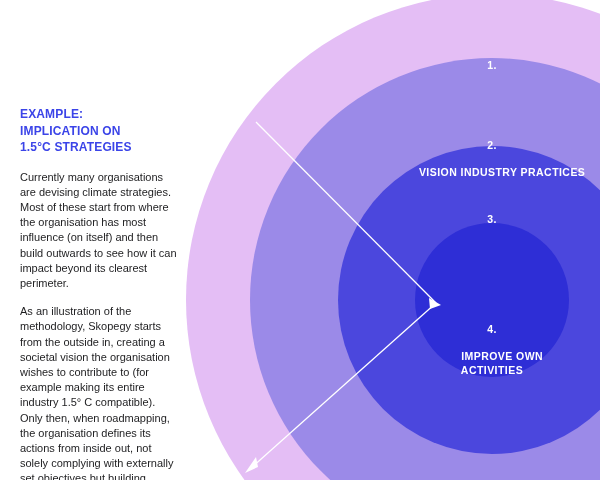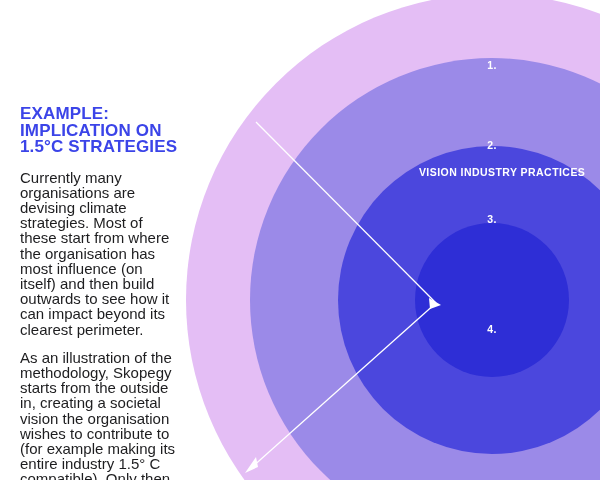--- a/index.html
+++ b/index.html
@@ -60,30 +60,30 @@
     position: absolute;
     left: 20px;
     top: 106px;
     width: 158px;
     z-index: 5;
   }
   #heading {
     color: #3b44e8;
     font-family: "Liberation Sans", sans-serif;
     font-weight: bold;
-    font-size: 17px;
+    font-size: 12px;
     line-height: 16.5px;
     letter-spacing: 0.15px;
     margin: 0 0 14px 0;
     white-space: pre-line;
   }
   .para {
     color: #1d1d1f;
     font-family: "Liberation Sans", sans-serif;
-    font-size: 15px;
+    font-size: 11px;
     line-height: 15.2px;
     margin: 0 0 13px 0;
   }
 
   #arrows {
     position: absolute;
     left: 0; top: 0;
     width: 600px; height: 480px;
     pointer-events: none;
     z-index: 4;
@@ -125,20 +125,22 @@
       <span class="num">2.</span>
       <span>VISION INDUSTRY PRACTICES</span>
     </div>
 
     <div class="ring-label" style="left:292px; top:186px; width:400px;">
       <span class="num">3.</span>
     </div>
 
     <div class="ring-label" style="left:292px; top:296px; width:400px;">
       <span class="num">4.</span>
+      <span>IMPROVE OWN
+ACTIVITIES</span>
     </div>
 
   </div>
 
   <div id="text-col">
     <div id="heading">EXAMPLE:
 IMPLICATION ON
 1.5°C STRATEGIES</div>
     <p class="para">Currently many organisations are devising climate strategies. Most of these start from where the organisation has most influence (on itself) and then build outwards to see how it can impact beyond its clearest perimeter.</p>
     <p class="para">As an illustration of the methodology, Skopegy starts from the outside in, creating a societal vision the organisation wishes to contribute to (for example making its entire industry 1.5° C compatible). Only then, when roadmapping, the organisation defines its actions from inside out, not solely complying with externally set objectives but building towards its own desired state.</p>

